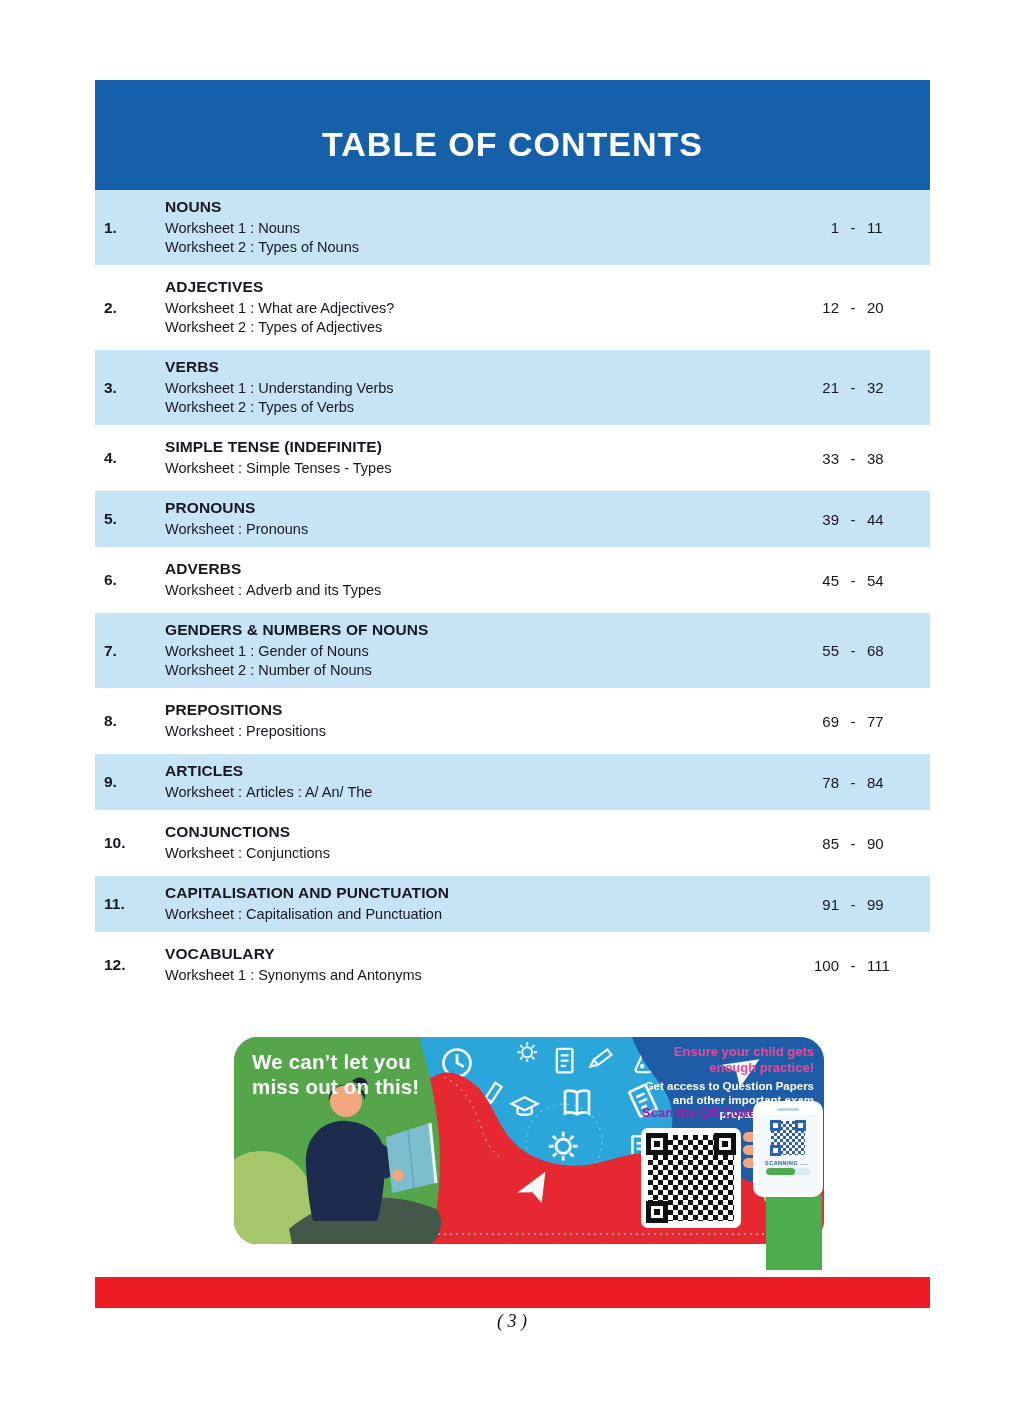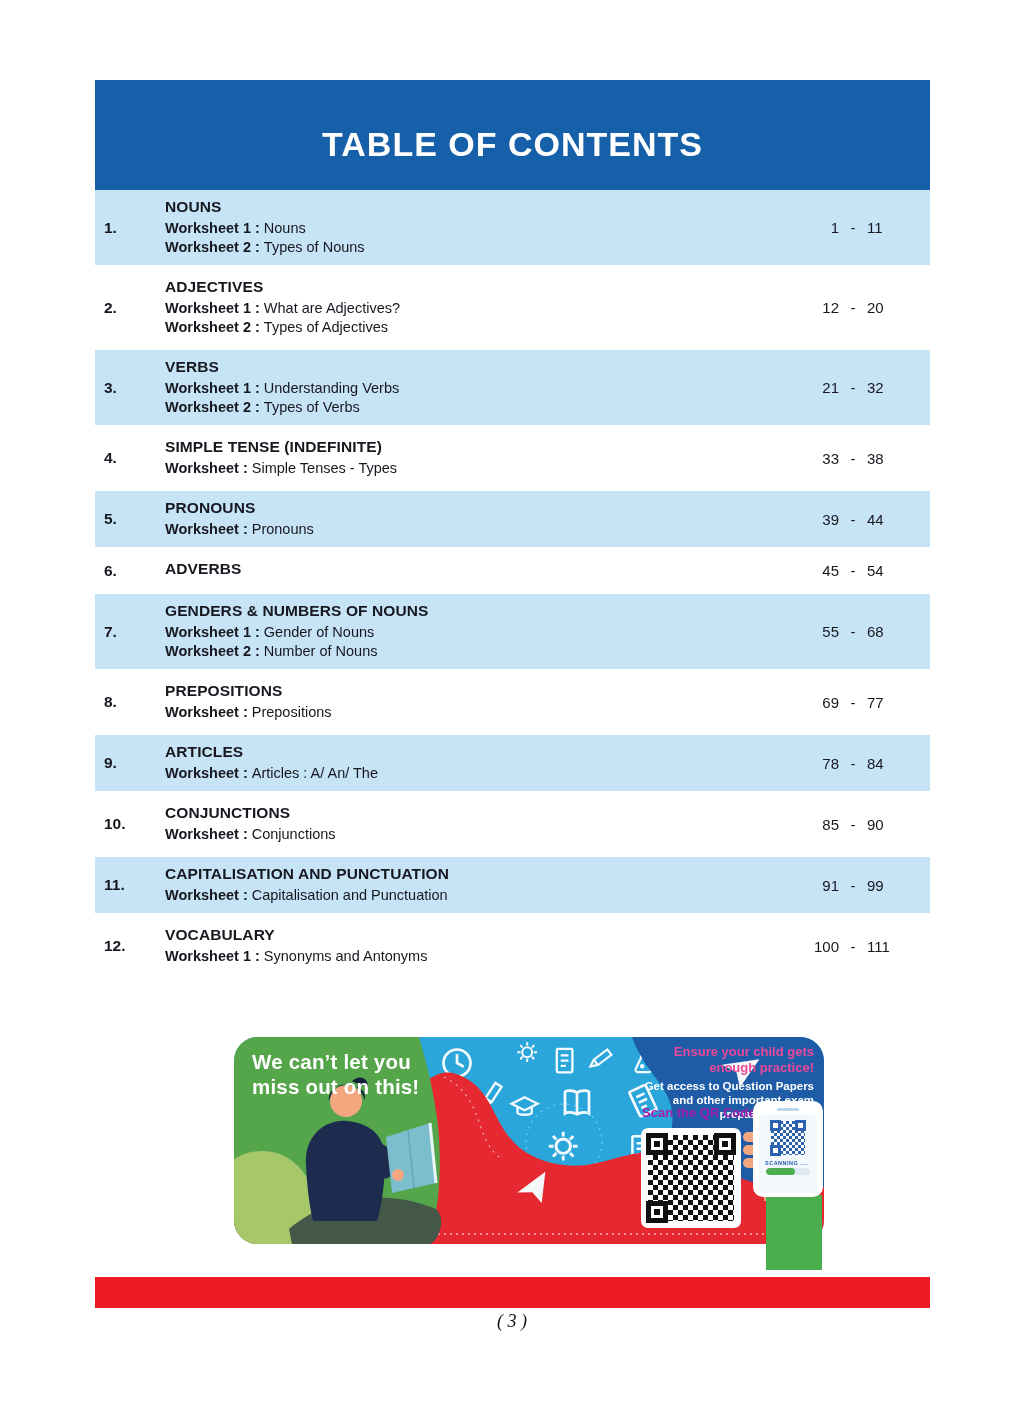--- a/index.html
+++ b/index.html
@@ -13,21 +13,21 @@
 
   
   .toc{position:absolute;left:95px;top:190px;width:835px;}
   .row{display:flex;align-items:center;box-sizing:border-box;
        padding:8px 25px 8px 0;margin-bottom:5px;background:#ffffff;}
   .row.alt{background:#C7E4F7;}
   .num{width:61px;padding-left:9px;font-weight:700;font-size:15.5px;flex:0 0 auto;box-sizing:content-box;}
   .mid{flex:1 1 auto;min-width:0;}
   .title{font-weight:700;font-size:15.5px;letter-spacing:.1px;margin-bottom:3px;}
   .ws{font-size:14.5px;line-height:19px;}
-  .ws b{font-weight:700;margin-right:4px;}
+  .ws b{font-weight:400;margin-right:4px;}
   .pages{display:flex;flex:0 0 auto;font-size:15px;align-items:center;}
   .p-start{width:38px;text-align:right;}
   .p-dash{width:28px;text-align:center;}
   .p-end{width:38px;text-align:left;}
 
   
   .banner{position:absolute;left:234px;top:1037px;width:590px;height:207px;}
   .banner svg.bg{position:absolute;left:0;top:0;}
   .banner-headline{position:absolute;left:18px;top:12px;width:200px;color:#fff;
                    font-weight:700;font-size:20.5px;line-height:25px;letter-spacing:.2px;}
@@ -149,20 +149,21 @@
         <span class="p-start">39</span>
           <span class="p-dash">-</span>
           <span class="p-end">44</span>
       </div>
     </div>
 
     <div class="row">
       <div class="num">6.</div>
       <div class="mid">
         <div class="title">ADVERBS</div>
+        <div class="ws"><b>Worksheet :</b><span>Adverb and its Types</span></div>
       </div>
       <div class="pages">
         <span class="p-start">45</span>
           <span class="p-dash">-</span>
           <span class="p-end">54</span>
       </div>
     </div>
 
     <div class="row alt">
       <div class="num">7.</div>

